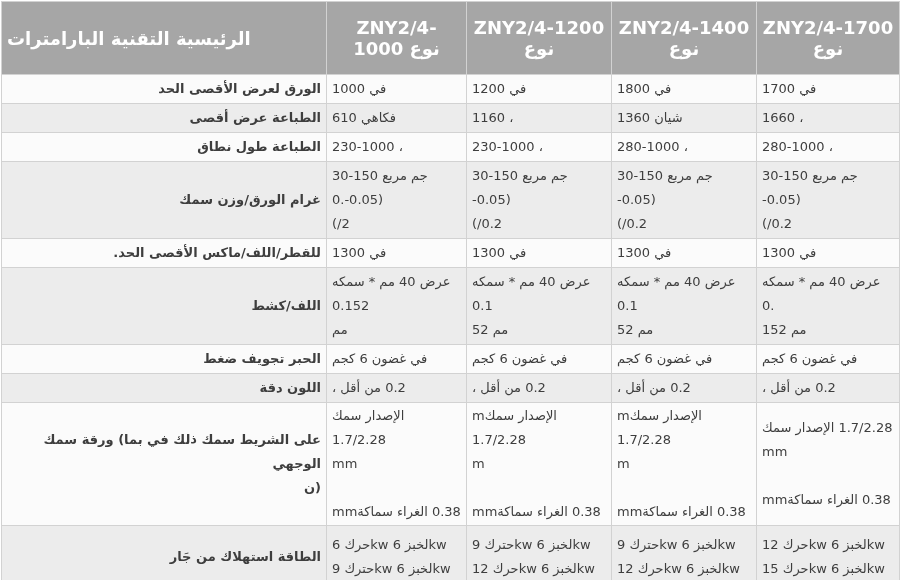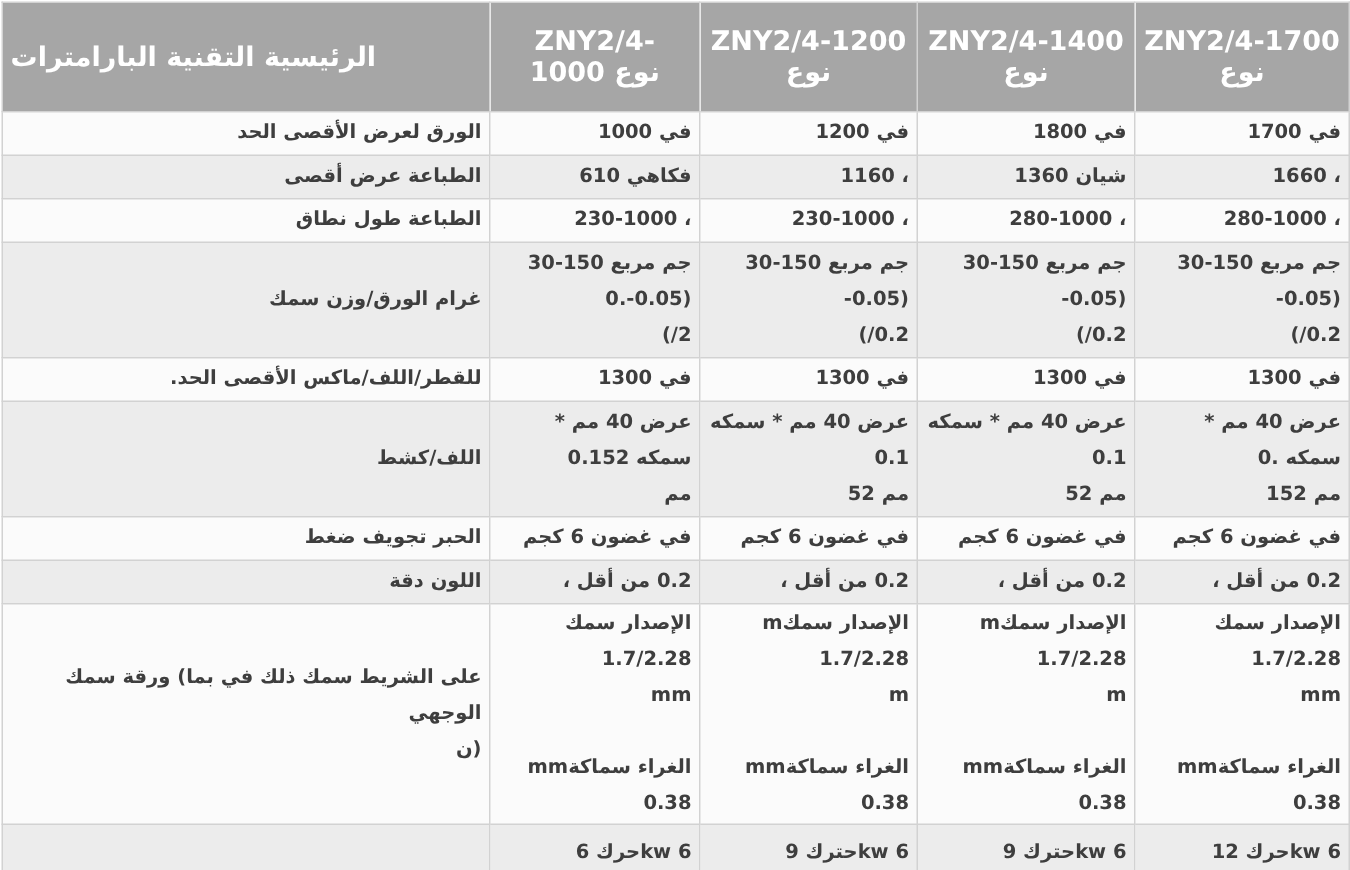--- a/index.html
+++ b/index.html
@@ -30,21 +30,21 @@
     padding: 15px 5px;
     font-size: 18px;
   }
   th.param-head { text-align: left; }
   th.model-head { }
   td.row-label {
     font-weight: bold;
     text-align: right;
     background: transparent;
   }
-  td.cell-value { text-align: right; font-weight: bold; }
+  td.cell-value { text-align: left; }
   tbody tr:nth-child(odd)  { background: #fbfbfb; }
   tbody tr:nth-child(even) { background: #ececec; }
   tr.row-energy td { padding-top: 7px; padding-bottom: 7px; }
   tr.row-sheet td { padding-top: 1px; padding-bottom: 1px; }
 </style>
 </head>
 <body>
 
 <table class="spec">
   <colgroup>

